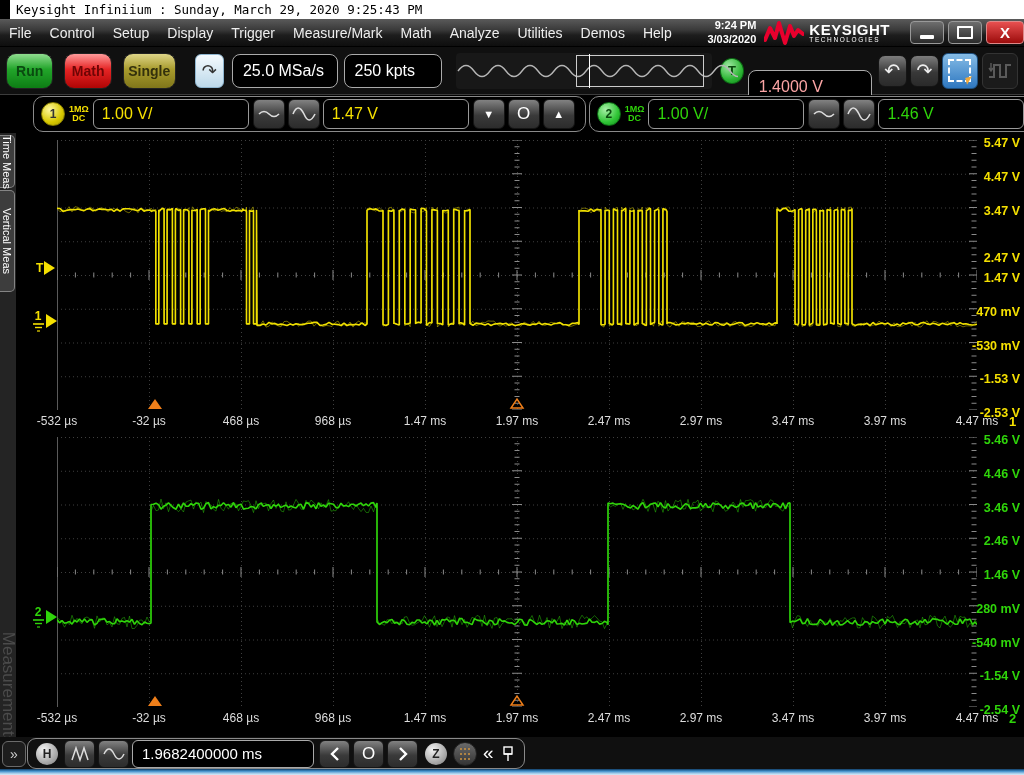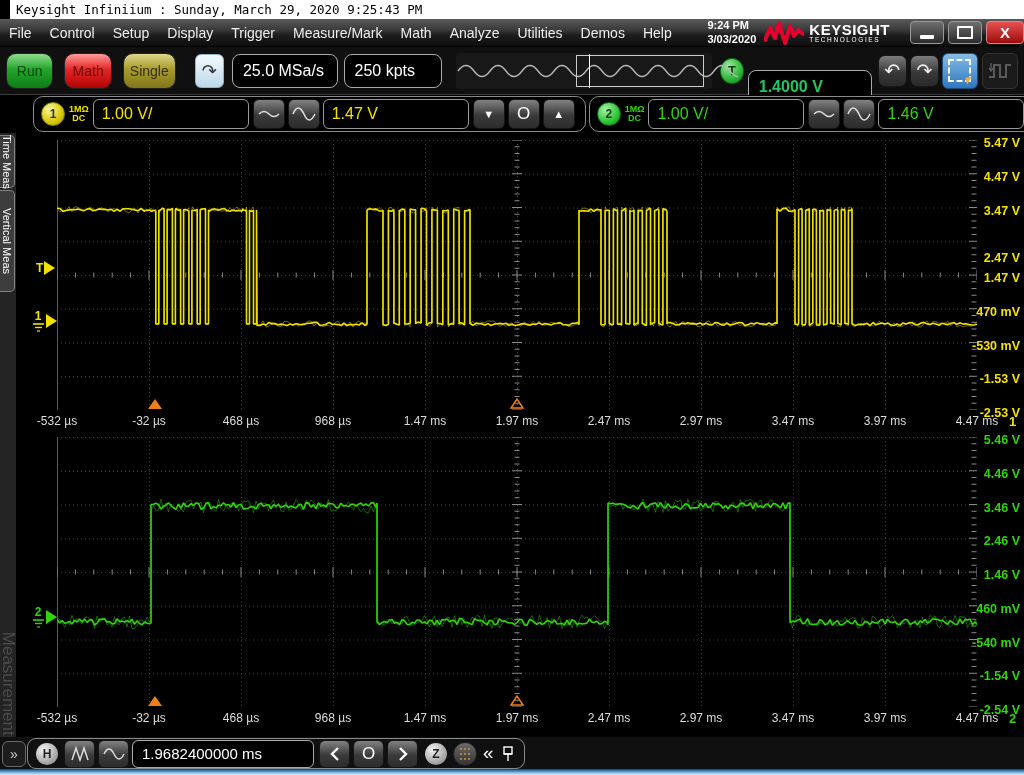--- a/index.html
+++ b/index.html
@@ -11,52 +11,52 @@
     display:flex;align-items:center;}
   #title-corner{width:10px;height:19px;background:#000;margin-right:6px;}
   #title-text{font-family:"DejaVu Sans Mono",monospace;font-size:12.5px;color:#000;}
 
   
   #menubar{position:absolute;left:0;top:19px;width:1024px;height:28px;
     background:linear-gradient(#5a5a5a,#3a3a3a 40%,#1d1d1d 60%,#0e0e0e);
     border-bottom:1px solid #000;display:flex;align-items:center;box-sizing:border-box;}
   .menu-item{color:#eee;font-size:14px;padding:0 9px;cursor:default;}
   #menubar-right{margin-left:auto;display:flex;align-items:center;}
-  #clock{color:#fff;font-size:11px;line-height:1.2;margin-right:8px;font-weight:bold;}
+  #clock{color:#fff;font-size:11px;line-height:1.2;text-align:right;margin-right:8px;font-weight:bold;}
   #brand{display:flex;align-items:center;margin-right:16px;}
   #brand-text{color:#fff;line-height:1;}
   #brand-name{font-size:15px;font-weight:bold;letter-spacing:.5px;}
   #brand-sub{font-size:6.5px;letter-spacing:1.6px;}
   .winbtn{width:32px;height:21px;border-radius:4px;border:1px solid #999;margin-left:4px;
     background:linear-gradient(#6e6e6e,#2b2b2b);display:flex;align-items:center;justify-content:center;}
   .winbtn.close{background:linear-gradient(#e85050,#9c0c0c);width:36px;border-color:#d88;}
   .min-glyph{width:14px;height:4px;background:#fff;border-radius:1px;margin-top:8px;}
   .restore-glyph{width:12px;height:9px;border:2px solid #fff;border-radius:1px;position:relative;}
   .close-glyph{color:#fff;font-weight:bold;font-size:15px;}
 
   
   #toolbar{position:absolute;left:0;top:47px;width:1024px;height:48px;background:#101010;
     border-bottom:1px solid #3c3c3c;display:flex;align-items:center;box-sizing:border-box;padding-left:6px;}
-  .acqbtn{height:34px;border-radius:10px;font-size:14px;font-weight:normal;
+  .acqbtn{height:34px;border-radius:10px;font-size:14px;font-weight:bold;
     display:flex;align-items:center;justify-content:center;margin-right:11px;border:1px solid #222;}
   #run-button{width:50px;background:linear-gradient(#8fdc8f,#22a52a 45%,#0d7d14);color:#0a4a10;}
   #stop-button{width:50px;background:linear-gradient(#ff9a9a,#e62525 45%,#b00505);color:#6e0505;}
   #single-button{width:56px;background:linear-gradient(#ded588,#a89b2d 45%,#80761a);color:#33300c;}
   #clear-button{width:30px;height:32px;margin:0 8px;border-radius:6px;border:1px solid #8fb6d0;
     background:linear-gradient(#f4fafe,#bdd9ea);display:flex;align-items:center;justify-content:center;
     color:#333;font-size:18px;}
   .tb-field{height:32px;background:#000;border:1px solid #aaa;border-radius:8px;color:#fff;
     font-size:16px;display:flex;align-items:center;padding:0 10px;margin-right:6px;}
   #preview{width:282px;height:36px;background:#181818;border-radius:4px;margin:0 8px;position:relative;}
   #preview-window{position:absolute;left:47%;right:3%;top:2px;bottom:2px;border:1px solid #ccc;}
   #preview-trigline{position:absolute;left:52%;top:1px;bottom:1px;width:1px;background:#fff;}
   #trig-badge{width:24px;height:24px;border-radius:50%;border:1px solid #0c6b14;
     background:radial-gradient(circle at 35% 30%,#9fe8a2,#2db535 60%,#0f8a1a);
     color:#0a4a0e;font-weight:bold;font-size:13px;display:flex;align-items:center;justify-content:center;margin-right:4px;}
-  #trig-level-field{width:112px;color:#22c55e;font-weight:bold;margin-top:32px;}
+  #trig-level-field{width:112px;color:#fca5a5;font-weight:normal;margin-top:32px;}
   .roundbtn{width:30px;height:30px;border-radius:7px;border:1px solid #151515;
     background:linear-gradient(#7d7d7d,#383838 55%,#2a2a2a);color:#eee;
     display:flex;align-items:center;justify-content:center;font-size:19px;margin-right:3px;}
   #toolbar-right{margin-left:auto;display:flex;align-items:center;margin-right:6px;}
   #zoomselect-button{width:34px;height:34px;border-radius:6px;border:1px solid #1e4f7e;
     background:linear-gradient(#86bce6,#2e77c0);position:relative;margin-right:4px;}
   #zoomselect-rect{position:absolute;left:5px;top:5px;width:19px;height:19px;border:2px dashed #fff;}
   #zoomselect-cursor{position:absolute;right:4px;bottom:4px;width:0;height:0;
     border-left:7px solid #f2a93b;border-bottom:7px solid transparent;transform:rotate(-15deg);}
   #wavesearch-button{width:34px;height:34px;border-radius:6px;background:#1b1b1b;border:1px solid #333;
@@ -634,21 +634,21 @@
       <span class="ylab c-yel" style="top: 205.5px;">-530 mV</span>
       <span class="ylab c-yel" style="top: 239.25px;">-1.53 V</span>
       <span class="ylab c-yel" style="top: 273px;">-2.53 V</span>
     </div>
   <div id="ycol2" class="ycol">
       <span class="ylab c-grn" style="top: 3px;">5.46 V</span>
       <span class="ylab c-grn" style="top: 36.75px;">4.46 V</span>
       <span class="ylab c-grn" style="top: 70.5px;">3.46 V</span>
       <span class="ylab c-grn" style="top: 104.25px;">2.46 V</span>
       <span class="ylab c-grn" style="top: 138px;">1.46 V</span>
-      <span class="ylab c-grn" style="top: 171.75px;">460 mV</span>
+      <span class="ylab c-grn" style="top: 171.75px;">280 mV</span>
       <span class="ylab c-grn" style="top: 205.5px;">-540 mV</span>
       <span class="ylab c-grn" style="top: 239.25px;">-1.54 V</span>
       <span class="ylab c-grn" style="top: 273px;">-2.54 V</span>
     </div>
 
   <div class="lmarker" style="left:20px;top:128px;">
     <span class="mkr-letter c-yel">T</span>
     <span class="tri tri-yel"></span>
   </div>
   <div class="lmarker" style="left:16px;top:176px;">

